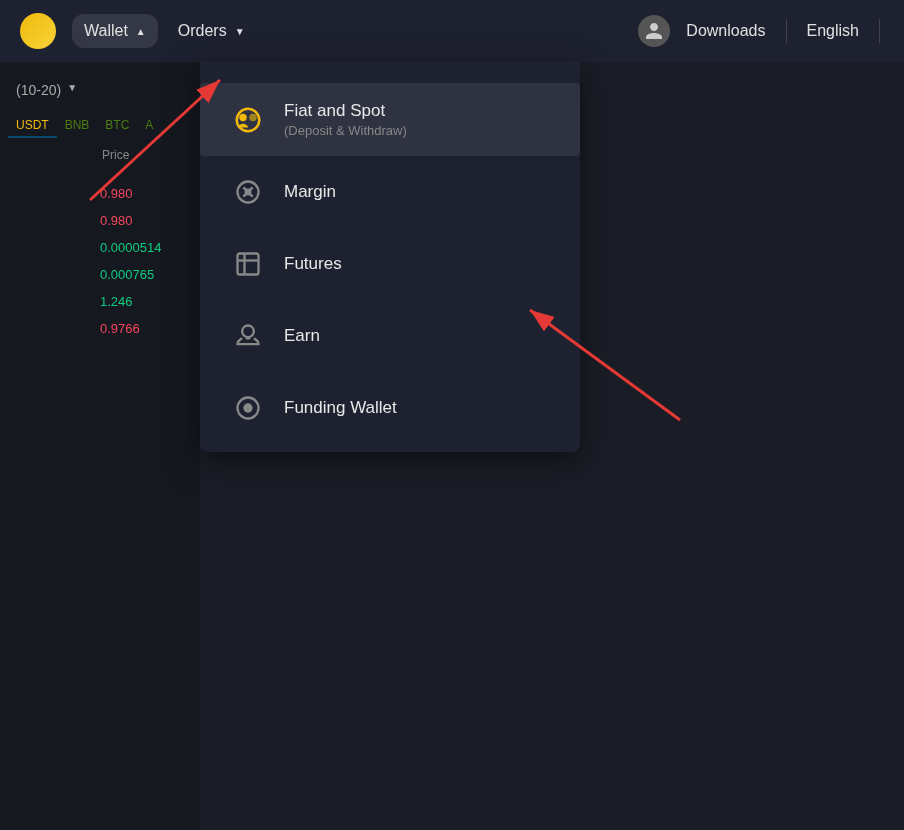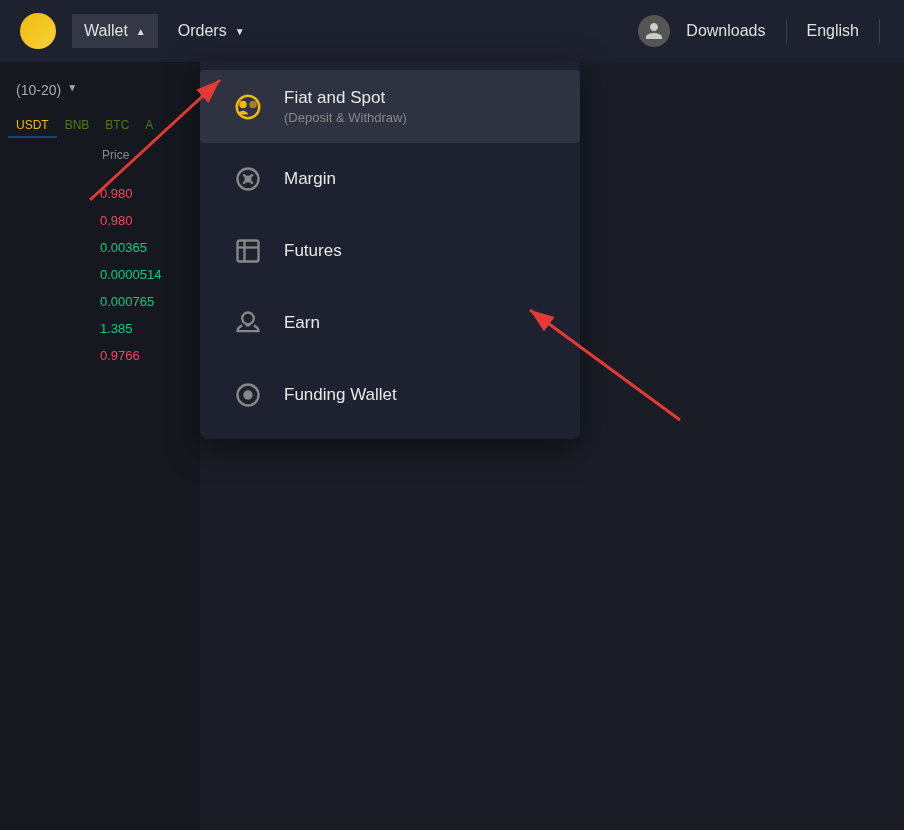--- a/index.html
+++ b/index.html
@@ -43,21 +43,21 @@
 
     .nav-item {
       display: flex;
       align-items: center;
       gap: 6px;
       padding: 8px 12px;
       color: #e0e0e0;
       font-size: 16px;
       font-weight: 500;
       cursor: pointer;
-      border-radius: 0;
+      border-radius: 12px;
       white-space: nowrap;
     }
     .nav-item.active { background: rgba(255,255,255,0.1); }
 
     .nav-divider {
       width: 1px;
       height: 24px;
       background: rgba(255,255,255,0.15);
       margin: 0 4px;
     }
@@ -151,21 +151,21 @@
 
     .dropdown-item {
       display: flex;
       align-items: center;
       gap: 18px;
       padding: 18px 30px;
       cursor: pointer;
       border-radius: 4px;
       transition: background 0.15s;
     }
-    .dropdown-item.highlighted { background: rgba(255,255,255,0.08); }
+    .dropdown-item.highlighted { background: rgba(255,255,255,0.08); margin-top: 13px; }
 
     .dropdown-icon {
       width: 36px;
       height: 36px;
       display: flex;
       align-items: center;
       justify-content: center;
       font-size: 22px;
       flex-shrink: 0;
     }
@@ -266,33 +266,29 @@
     <div class="coin-row">
       <span class="coin-name"></span>
       <span class="price-red">0.980</span>
     </div>
     <div class="coin-row">
       <span class="coin-name"></span>
       <span class="price-red">0.980</span>
     </div>
     <div class="coin-row">
       <span class="coin-name"></span>
-      <span class="price-green">0.00365</span>
-    </div>
-    <div class="coin-row">
-      <span class="coin-name"></span>
       <span class="price-green">0.0000514</span>
     </div>
     <div class="coin-row">
       <span class="coin-name"></span>
       <span class="price-green">0.000765</span>
     </div>
     <div class="coin-row">
       <span class="coin-name"></span>
-      <span class="price-green">1.385</span>
+      <span class="price-green">1.246</span>
     </div>
     <div class="coin-row">
       <span class="coin-name"></span>
       <span class="price-red">0.9766</span>
     </div>
   </div>
 
   <div style="flex:1;background:#1a1d26;position:relative;">
   </div>
 </div>

